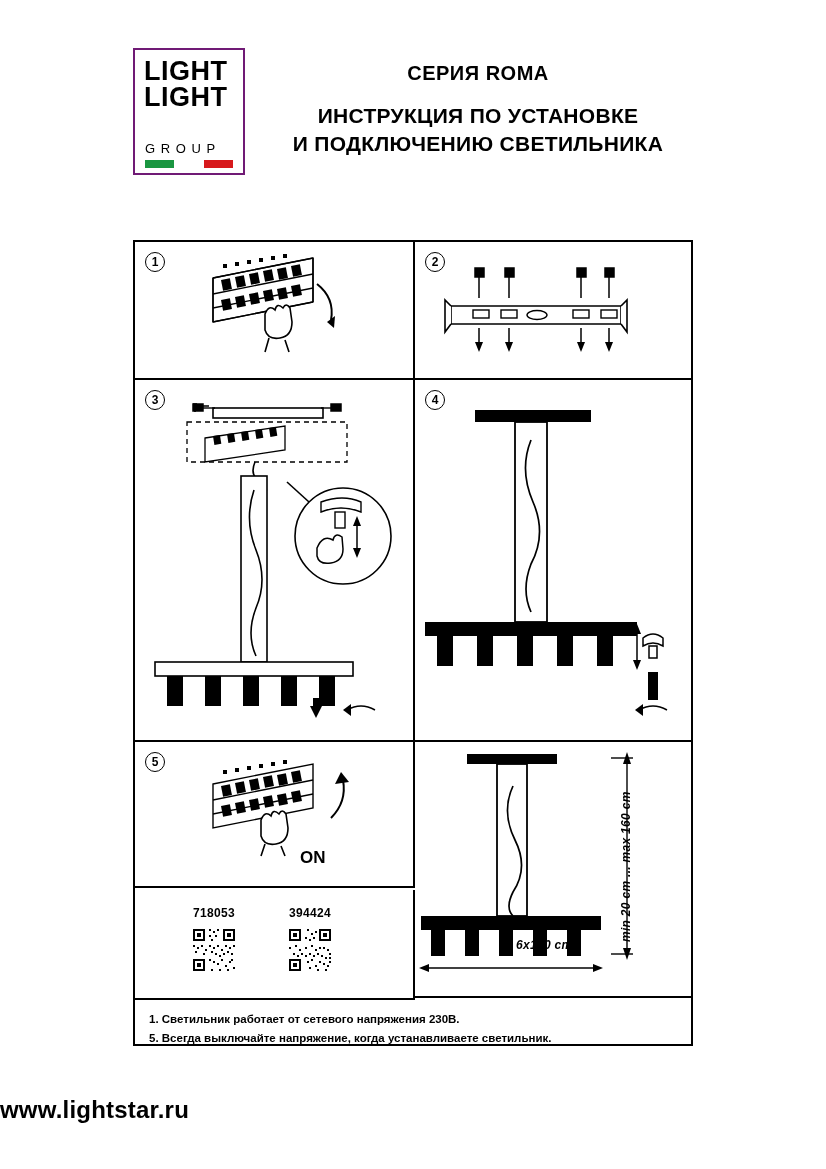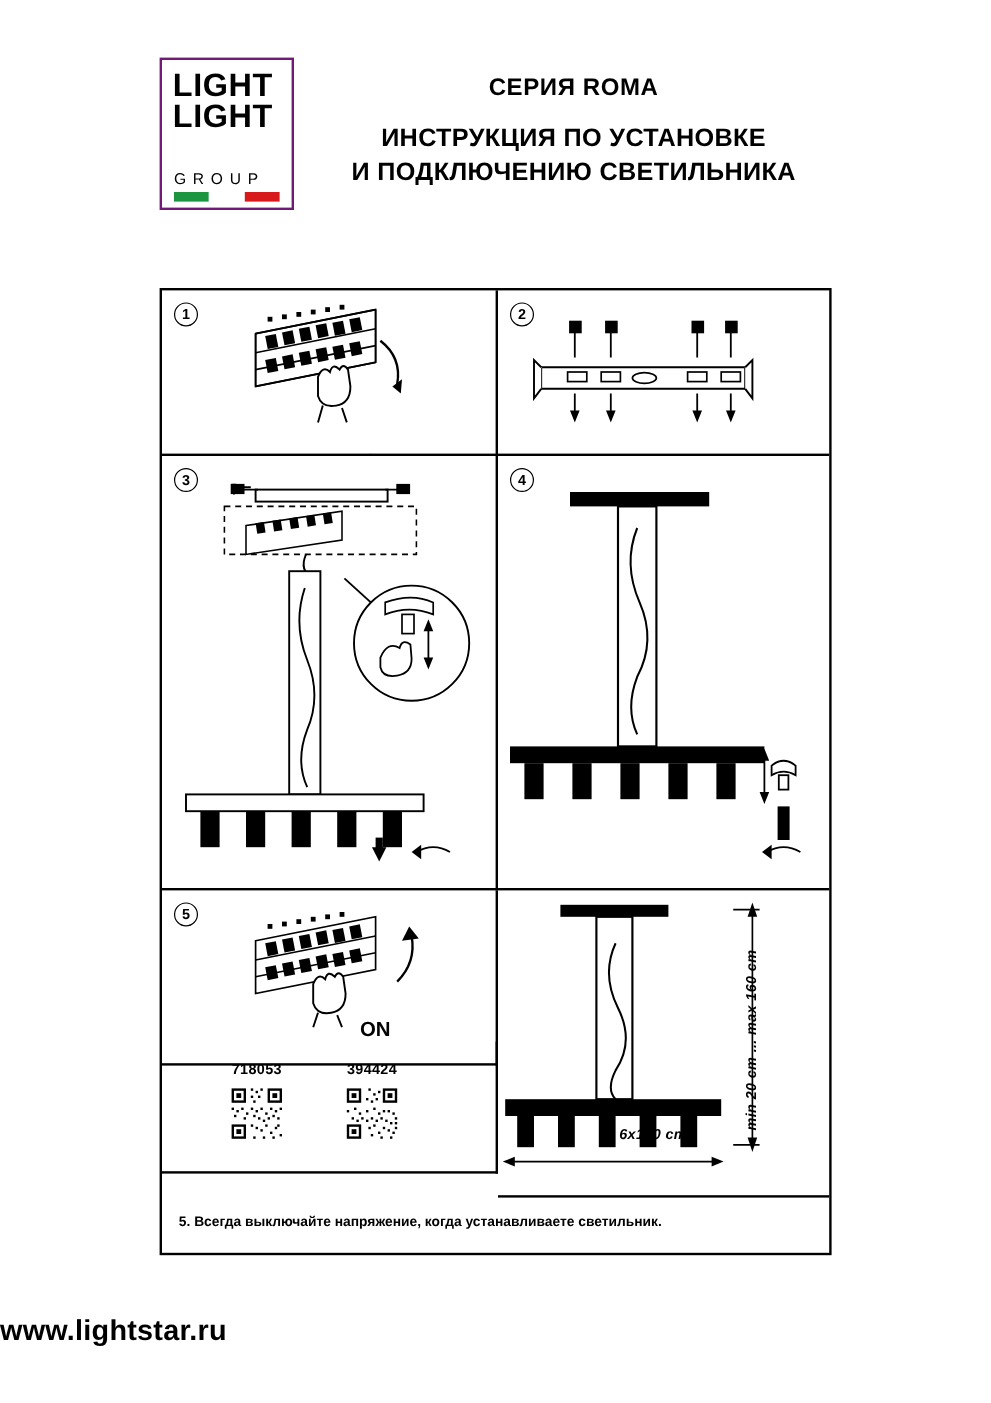--- a/index.html
+++ b/index.html
@@ -460,21 +460,21 @@
         <path d="M130 102 l-4 12 M146 104 l4 10"></path>
       </g>
       <g stroke="#000" stroke-width="2" fill="none">
         <path d="M196 76 q16 -16 12 -38"></path>
       </g>
       <polygon points="206,30 214,40 200,42" fill="#000"></polygon>
     </svg>
     <div class="label-on" style="left:165px; top:106px;">ON</div>
   </div>
 
-  <div class="cell bb br" style="left:0;top:626px;width:280px;height:110px;padding-left:41px;">
+  <div class="cell bb br" style="left:0;top:648px;width:280px;height:110px;padding-left:41px;">
     <div class="qr-row">
       <div class="qr-item" style="left:56px; top:16px;">
         <div class="qr-caption">718053</div>
         <div class="qr-code">
           <svg width="46" height="46" viewBox="0 0 46 46">
             <rect width="46" height="46" fill="#fff"></rect>
             <g fill="#000">
               <rect x="2" y="2" width="12" height="12"></rect>
                 <rect x="4" y="4" width="8" height="8" fill="#fff"></rect>
                 <rect x="6" y="6" width="4" height="4"></rect>
@@ -614,19 +614,20 @@
       </g>
       <polygon points="212,10 208,22 216,22" fill="#000"></polygon>
       <polygon points="212,218 208,206 216,206" fill="#000"></polygon>
     </svg>
     <div class="dim-h" style="left:101px; top:196px;">6x100 cm</div>
     <div class="dim-v" style="left:204px; top:200px;">min 20 cm ... max 160 cm</div>
   </div>
 
   <div class="cell" style="left:0;top:756px;width:556px;height:46px;">
     <div class="notes">
+      <div>1. Светильник работает от сетевого напряжения 230В.</div>
       <div>5. Всегда выключайте напряжение, когда устанавливаете светильник.</div>
     </div>
   </div>
 
 </div>
 
 <div class="footer">www.lightstar.ru</div>
 
 </body></html>

